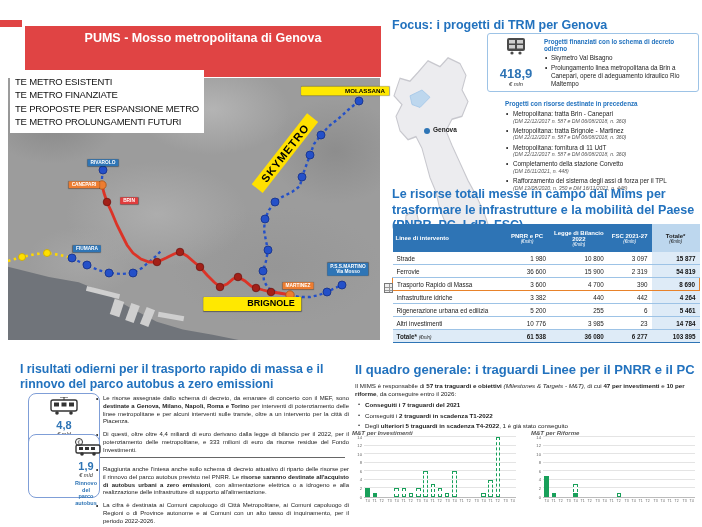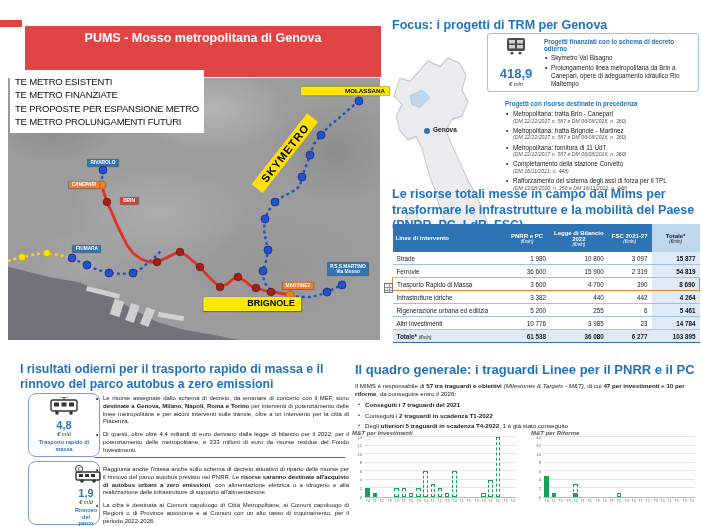--- a/index.html
+++ b/index.html
@@ -78,21 +78,21 @@
   .res-table tr.totrow td { background:#DEEBF7; font-weight:bold; border-top:1.2px solid #2E74B5; border-bottom:1.2px solid #2E74B5; }
   .tiny-unit { font-size:4.5px; font-style:italic; font-weight:normal; }
   .hand-icon { position:absolute; left:384px; top:283px; width:9px; height:10px; border:1px solid #777; background:
      linear-gradient(#999 0 0) 0 3px/9px 1px no-repeat,
      linear-gradient(#999 0 0) 0 6px/9px 1px no-repeat,
      linear-gradient(#999 0 0) 4px 0/1px 10px no-repeat, #eee; }
 
   
   .results-title { left:20px; top:362px; width:332px; font-size:12.3px; line-height:1.25; }
   .card { position:absolute; width:72px; height:64px; border:1px solid #7F9ED7; border-radius:8px; background:#fff; text-align:center; padding-top:3px; }
-  .card1 { left:28px; top:393px; } .card2 { left:28px; top:461px;padding-left:44px; }
+  .card1 { left:28px; top:393px; } .card2 { left:28px; top:434px;padding-left:44px; }
   .card-amount { font-size:11px; font-weight:bold; color:#2E74B5; line-height:1.1; }
   .card-unit { font-size:5.5px; font-style:italic; color:#333; }
   .card-label { font-size:5.5px; font-weight:bold; color:#2E74B5; margin-top:2px; line-height:1.2; padding:0 2px; }
   .rbullets { position:absolute; width:254px; }
   .rb1 { left:95px; top:395px; } .rb2 { left:95px; top:466px; }
   .rbullets li { list-style:none; font-size:6px; color:#222; text-align:justify; line-height:1.3; margin-bottom:5px; padding-left:8px; position:relative; }
   .rbullets li::before { content:"•"; position:absolute; left:1px; top:0; font-size:6.5px; color:#111; }
   .divider { position:absolute; left:95px; top:457px; width:250px; border-top:1px solid #666; }
 
   

